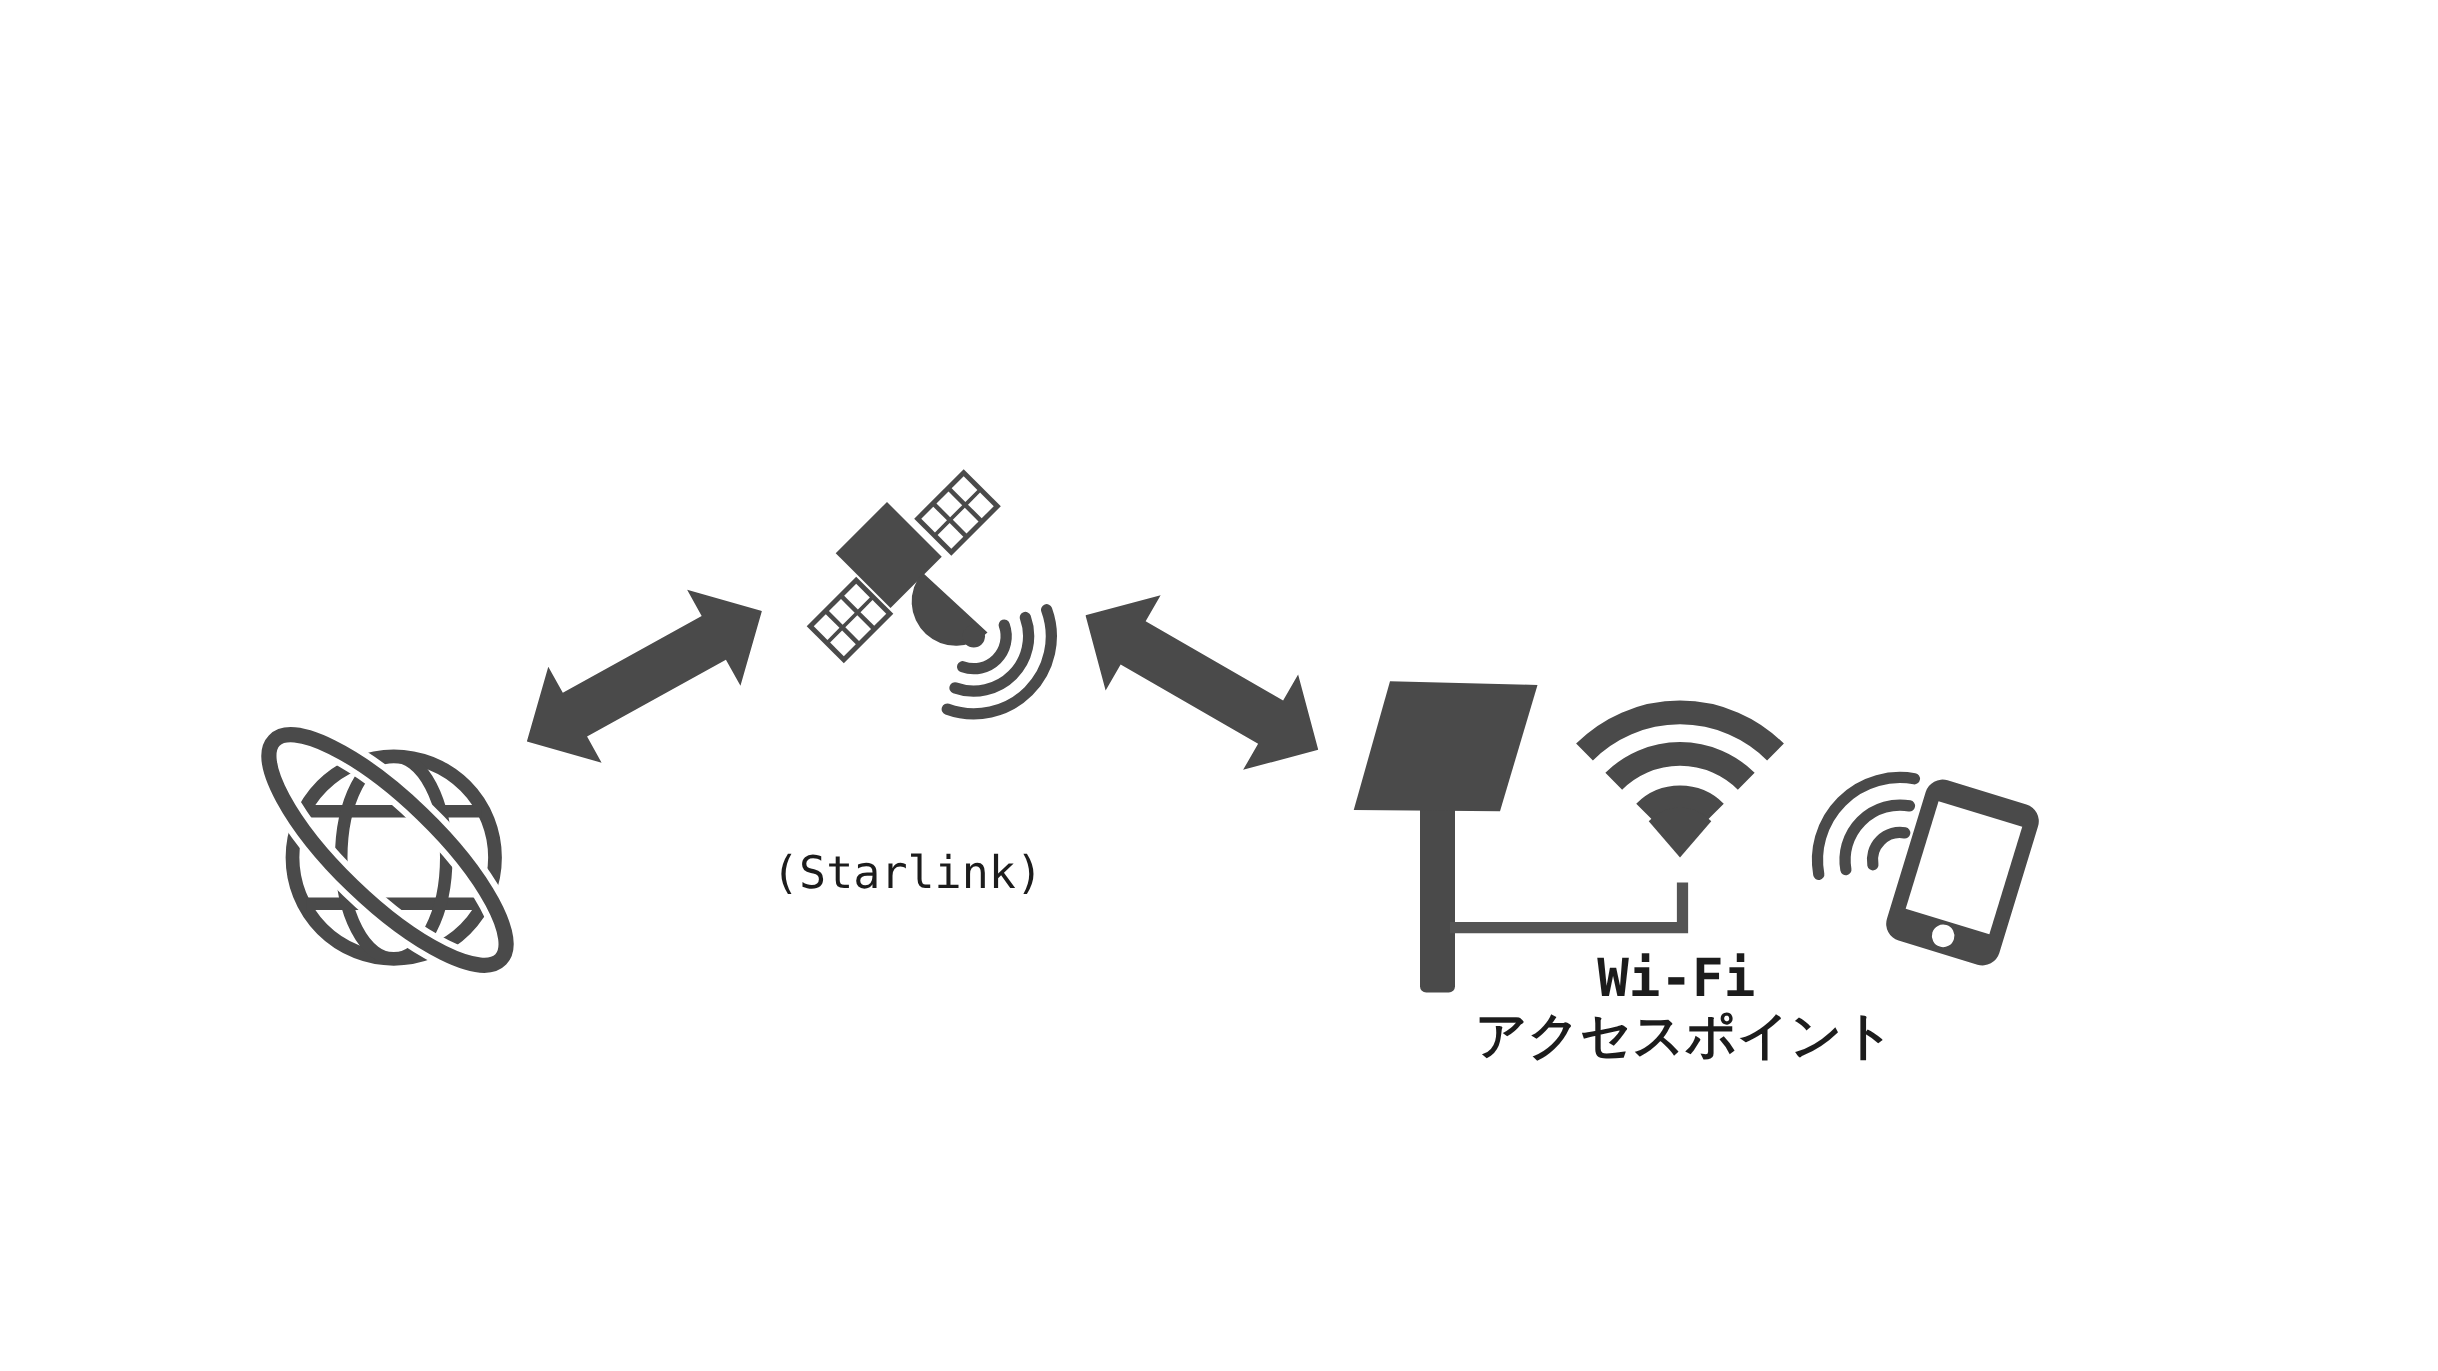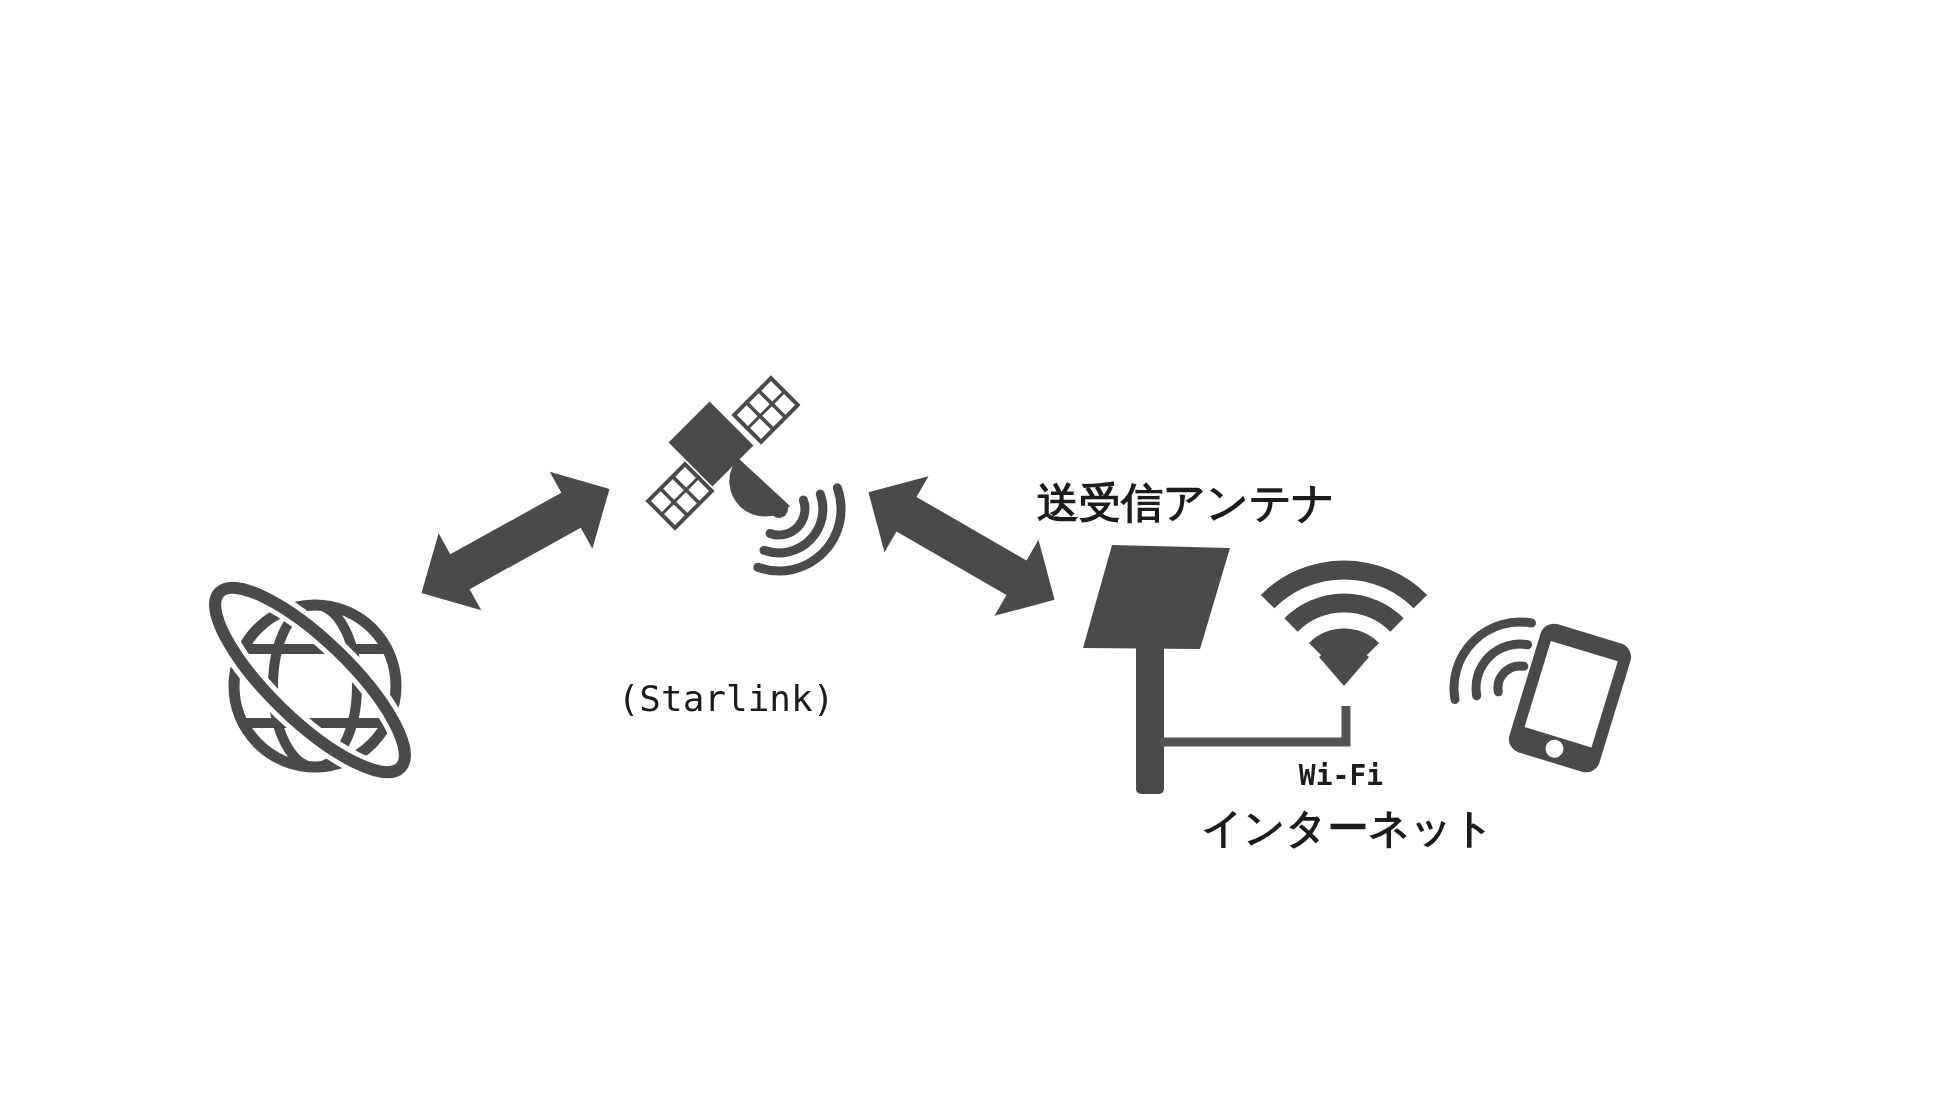--- a/index.html
+++ b/index.html
@@ -71,21 +71,20 @@
       <path d="M194.3,121.8 A62,62 0 0 1 114.8,201.3"></path>
     </g>
   </svg>
 
   <div class="lbl center mono" style="left:726px;top:681px;font-size:36px;font-weight:normal">(Starlink)</div>
 
   <svg class="abs arrow" style="left:854px;top:500px;transform:rotate(30deg)" width="215" height="92" viewBox="0 0 215 92">
     <polygon points="0,46 44,2 44,26 171,26 171,2 215,46 171,90 171,66 44,66 44,90" fill="currentColor"></polygon>
   </svg>
 
-  <div class="lbl" style="left:1037px;top:482px;font-size:42px">送受信アンテナ</div>
 
   <svg class="abs icon" style="left:1075px;top:538px" width="290" height="260" viewBox="0 0 290 260">
     <rect x="61" y="78" width="28" height="178" rx="5" fill="currentColor"></rect>
     <path d="M85,204 H271 V168" fill="none" stroke="var(--connector,#545454)" stroke-width="9"></path>
     <polygon points="37,7 155,10 125,111 8,110" fill="currentColor"></polygon>
   </svg>
 
   <svg class="abs icon" style="left:1259px;top:558px" width="170" height="132" viewBox="0 0 170 132">
     <g fill="none" stroke="currentColor" stroke-width="19">
       <path d="M8.6,43.6 A108,108 0 0 1 161.4,43.6"></path>
@@ -101,16 +100,16 @@
       <path d="M41.7,87.7 A44,44 0 0 1 92.6,36.7"></path>
       <path d="M63.3,83.8 A22,22 0 0 1 88.8,58.3"></path>
     </g>
     <g transform="translate(135 90) rotate(17)">
       <rect x="-47" y="-67" width="94" height="134" rx="14" fill="currentColor"></rect>
       <rect x="-35" y="-49" width="70" height="90" fill="#ffffff"></rect>
       <circle cx="0" cy="53" r="9" fill="#ffffff"></circle>
     </g>
   </svg>
 
-  <div class="lbl center mono" style="left:1341px;top:762px;font-size:28px">Wi-Fi</div>
-  <div class="lbl center" style="left:1348px;top:808px;font-size:41px">インターネット</div>
+  <div class="lbl center mono" style="left:1341px;top:762px;font-size:42px">Wi-Fi</div>
+  <div class="lbl center" style="left:1348px;top:808px;font-size:41px">アクセスポイント</div>
 
 </div>
 
 </body></html>

